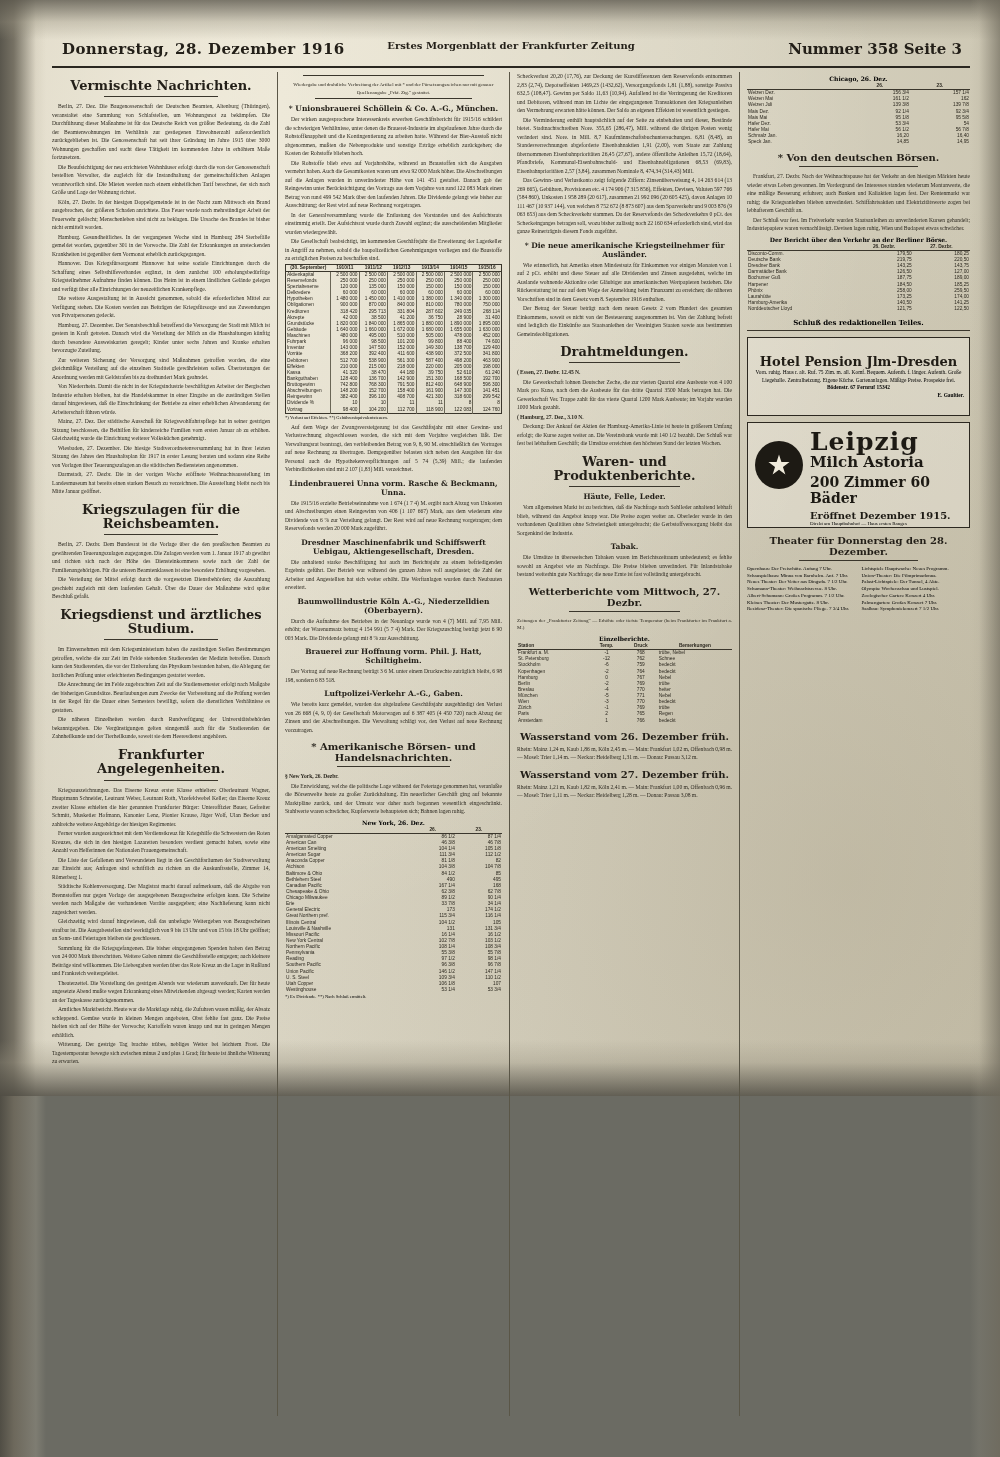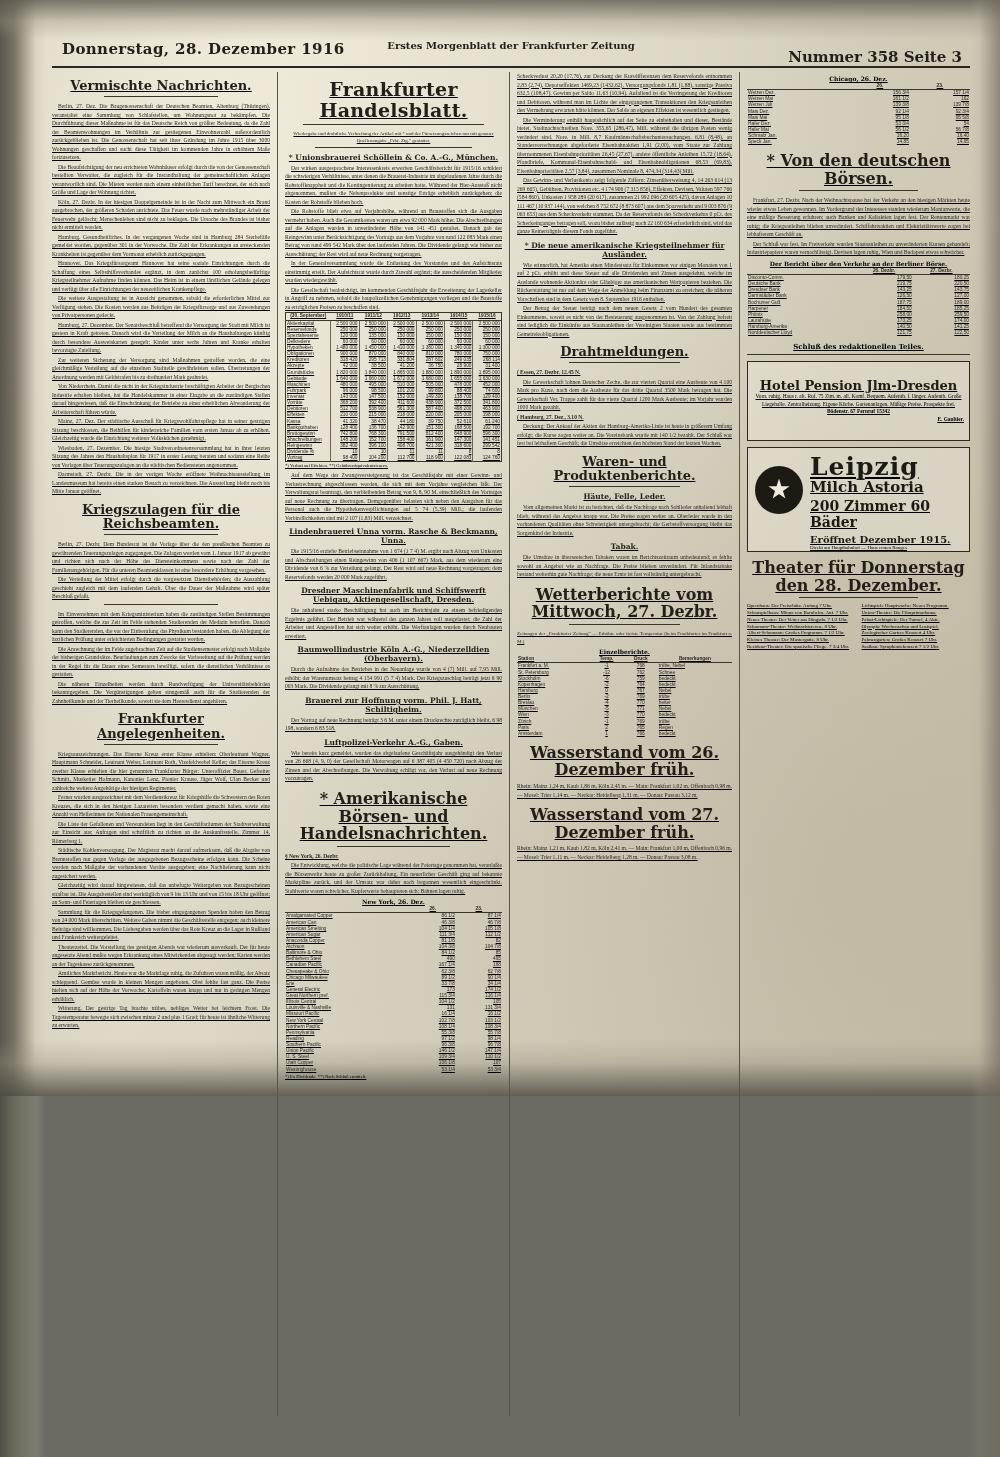--- a/index.html
+++ b/index.html
@@ -63,54 +63,53 @@
     font-family: "DejaVu Serif", serif;
     font-weight: bold; font-size: 15px; color:#231f18;
     letter-spacing: .4px;
   }
   .mh-center {
     position:absolute; left:0; right:0; top:0; text-align:center;
     font-family: "DejaVu Serif", serif;
     font-weight: bold; font-size: 10px; color:#231f18;
   }
   .mh-right {
-    position:absolute; right:8px; top:8px;
+    position:absolute; right:8px; top:0;
     font-family: "DejaVu Serif", serif;
     font-weight: bold; font-size: 15px; color:#231f18;
   }
 
   
   .cols {
     position: relative;
     display: flex;
     height: 1344px;
   }
   .col {
     position: relative;
     box-sizing: border-box;
     overflow: hidden;
-    text-decoration: underline;
   }
   .c1 { width: 226px; padding-right: 7px; border-right: 1px solid #5a5647; }
   .c2 { width: 232px; padding: 0 7px; border-right: 1px solid #5a5647; }
   .c3 { width: 230px; padding: 0 7px; border-right: 1px solid #5a5647; }
   .c4 { width: 230px; padding-left: 7px; }
 
   
   .hl {
     text-align: center;
     font-family: "DejaVu Serif", serif;
     font-weight: bold;
     color: #231f18;
     line-height: 1.1;
     margin: 7px 0 3px;
   }
   .hl.big { font-size: 19px; letter-spacing: .3px; }
   .hl.mid { font-size: 13px; }
-  .hl.small { font-size: 16px; }
+  .hl.small { font-size: 10px; }
   .rule {
     border: 0; border-top: 1px solid #3a362c; margin: 3px 18px 5px;
   }
   .rule.short { margin: 3px 52px 5px; }
   .rule.thin { border-top-width: 1px; margin: 2px 30px 4px; }
 
   .body {
     font-family: "Liberation Serif", serif;
     font-size: 5.6px;
     line-height: 1.52;
@@ -259,20 +258,21 @@
           <p>Darmstadt, 27. Dezbr. Die in der vorigen Woche eröffnete Weihnachtsausstellung im Landesmuseum hat bereits einen starken Besuch zu verzeichnen. Die Ausstellung bleibt noch bis Mitte Januar geöffnet.</p>
         </div>
 
         <div class="hl mid">Kriegszulagen für die Reichsbeamten.</div>
         <hr class="rule short">
         <div class="body">
           <p>Berlin, 27. Dezbr. Dem Bundesrat ist die Vorlage über die den preußischen Beamten zu gewährenden Teuerungszulagen zugegangen. Die Zulagen werden vom 1. Januar 1917 ab gewährt und richten sich nach der Höhe des Diensteinkommens sowie nach der Zahl der Familienangehörigen. Für die unteren Beamtenklassen ist eine besondere Erhöhung vorgesehen.</p>
           <p>Die Verteilung der Mittel erfolgt durch die vorgesetzten Dienstbehörden; die Auszahlung geschieht zugleich mit dem laufenden Gehalt. Über die Dauer der Maßnahme wird später Beschluß gefaßt.</p>
         </div>
 
+        <div class="hl mid">Kriegsdienst und ärztliches Studium.</div>
         <hr class="rule short">
         <div class="body">
           <p>Im Einvernehmen mit dem Kriegsministerium haben die zuständigen Stellen Bestimmungen getroffen, welche die zur Zeit im Felde stehenden Studierenden der Medizin betreffen. Danach kann den Studierenden, die vor der Einberufung das Physikum bestanden haben, die Ablegung der ärztlichen Prüfung unter erleichterten Bedingungen gestattet werden.</p>
           <p>Die Anrechnung der im Felde zugebrachten Zeit auf die Studiensemester erfolgt nach Maßgabe der bisherigen Grundsätze. Beurlaubungen zum Zwecke der Vorbereitung auf die Prüfung werden in der Regel für die Dauer eines Semesters bewilligt, sofern die dienstlichen Verhältnisse es gestatten.</p>
           <p>Die näheren Einzelheiten werden durch Rundverfügung der Universitätsbehörden bekanntgegeben. Die Vergünstigungen gelten sinngemäß auch für die Studierenden der Zahnheilkunde und der Tierheilkunde, soweit sie dem Heeresdienst angehören.</p>
         </div>
 
         <div class="hl mid">Frankfurter Angelegenheiten.</div>
         <hr class="rule short">
         <div class="body">
@@ -282,21 +282,20 @@
           <p>Städtische Kohlenversorgung. Der Magistrat macht darauf aufmerksam, daß die Abgabe von Brennstoffen nur gegen Vorlage der ausgegebenen Bezugsscheine erfolgen kann. Die Scheine werden nach Maßgabe der vorhandenen Vorräte ausgegeben; eine Nachlieferung kann nicht zugesichert werden.</p>
           <p>Gleichzeitig wird darauf hingewiesen, daß das unbefugte Weitergeben von Bezugsscheinen strafbar ist. Die Ausgabestellen sind werktäglich von 9 bis 13 Uhr und von 15 bis 18 Uhr geöffnet; an Sonn- und Feiertagen bleiben sie geschlossen.</p>
           <p>Sammlung für die Kriegsgefangenen. Die bisher eingegangenen Spenden haben den Betrag von 24 000 Mark überschritten. Weitere Gaben nimmt die Geschäftsstelle entgegen; auch kleinere Beiträge sind willkommen. Die Liebesgaben werden über das Rote Kreuz an die Lager in Rußland und Frankreich weitergeleitet.</p>
           <p>Theaterzettel. Die Vorstellung des gestrigen Abends war wiederum ausverkauft. Der für heute angesetzte Abend mußte wegen Erkrankung eines Mitwirkenden abgesagt werden; Karten werden an der Tageskasse zurückgenommen.</p>
           <p>Amtliches Marktbericht. Heute war die Marktlage ruhig, die Zufuhren waren mäßig, der Absatz schleppend. Gemüse wurde in kleinen Mengen angeboten, Obst fehlte fast ganz. Die Preise hielten sich auf der Höhe der Vorwoche; Kartoffeln waren knapp und nur in geringen Mengen erhältlich.</p>
           <p>Witterung. Der gestrige Tag brachte trübes, nebliges Wetter bei leichtem Frost. Die Tagestemperatur bewegte sich zwischen minus 2 und plus 1 Grad; für heute ist ähnliche Witterung zu erwarten.</p>
         </div>
       </div>
 
       <div class="col c2">
-        <div class="hl big">Frankfurter Handelsblatt.</div>
         <hr class="rule">
         <div class="body center" style="font-size:5px;text-align:center">Wiedergabe und drahtliche Verbreitung der Artikel mit * und der Fürsetzungszeichen nur mit genauer Quellenangabe „Frkf. Ztg.“ gestattet.</div>
         <hr class="rule thin">
 
         <div class="sub">* Unionsbrauerei Schöllein &amp; Co. A.-G., München.</div>
         <div class="body">
           <p>Der wirken ausgesprochene Interessenkreis erwerben Geschäftsbericht für 1915/16 schildert die schwierigen Verhältnisse, unter denen die Brauerei-Industrie im abgelaufenen Jahre durch die Rohstoffknappheit und die Kontingentierung zu arbeiten hatte. Während der Bier-Ausstoß nicht abgenommen, mußten die Nebenprodukte und sonstige Erträge erheblich zurückgehen; die Kosten der Rohstoffe blieben hoch.</p>
           <p>Die Rohstoffe blieb etwa auf Vorjahrshöhe, während an Braustoffen sich die Ausgaben vermehrt haben. Auch die Gesamtkosten waren um etwa 92 000 Mark höher. Die Abschreibungen auf die Anlagen wurden in unveränderter Höhe von 141 451 gestaltet. Danach gab der Reingewinn unter Berücksichtigung des Vortrags aus dem Vorjahre von rund 122 083 Mark einen Betrag von rund 499 542 Mark über den laufenden Jahren. Die Dividende gelangt wie bisher zur Ausschüttung; der Rest wird auf neue Rechnung vorgetragen.</p>
           <p>In der Generalversammlung wurde die Entlastung des Vorstandes und des Aufsichtsrats einstimmig erteilt. Der Aufsichtsrat wurde durch Zuwahl ergänzt; die ausscheidenden Mitglieder wurden wiedergewählt.</p>
           <p>Die Gesellschaft beabsichtigt, im kommenden Geschäftsjahr die Erweiterung der Lagerkeller in Angriff zu nehmen, sobald die baupolizeilichen Genehmigungen vorliegen und die Baustoffe zu erträglichen Preisen zu beschaffen sind.</p>

